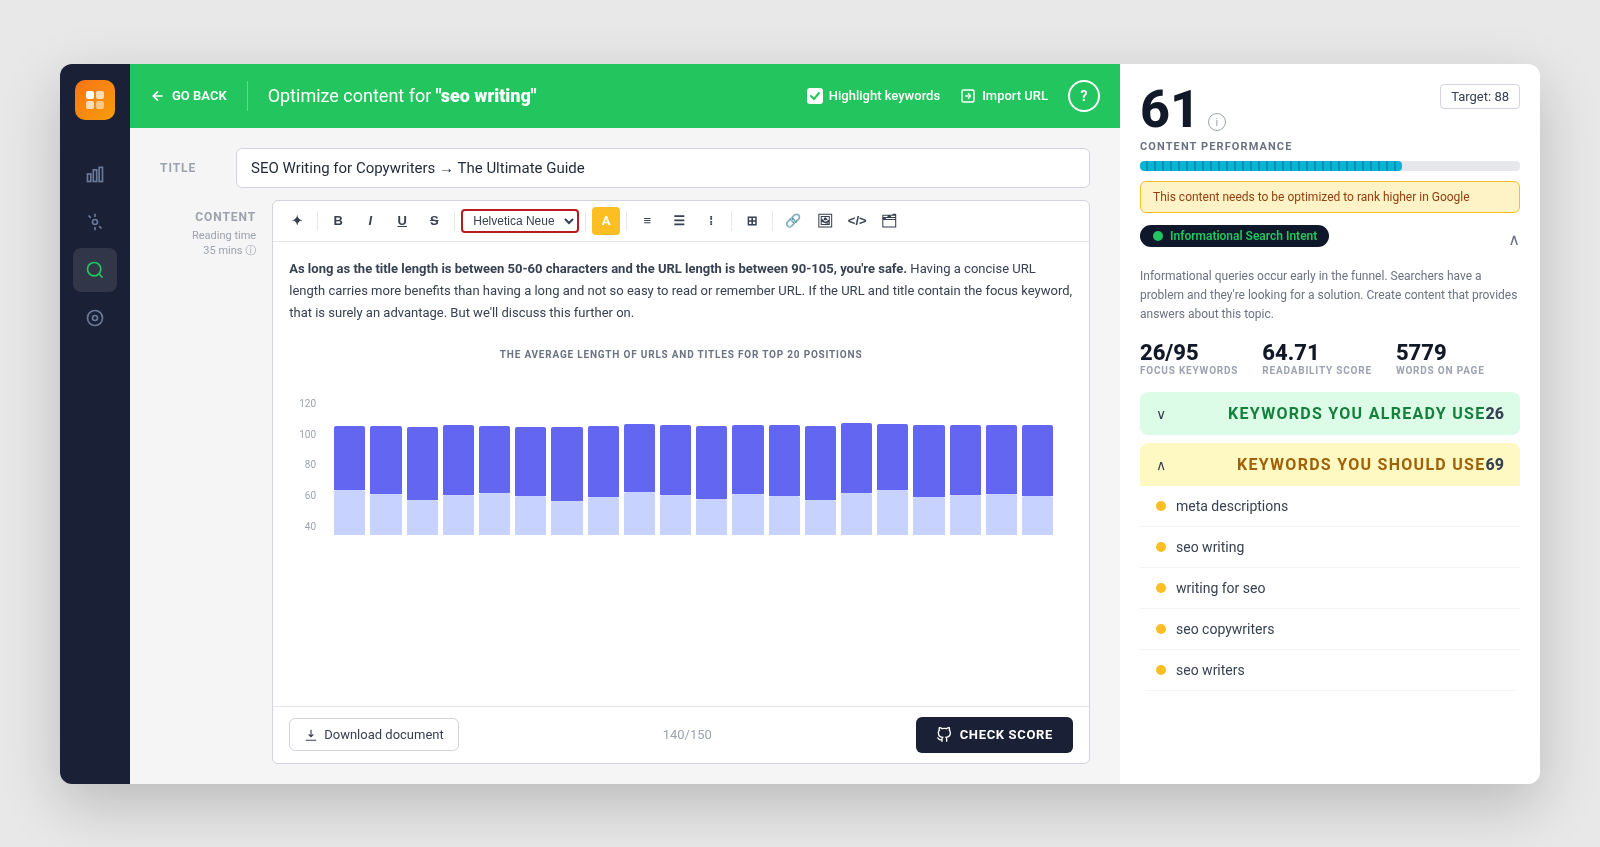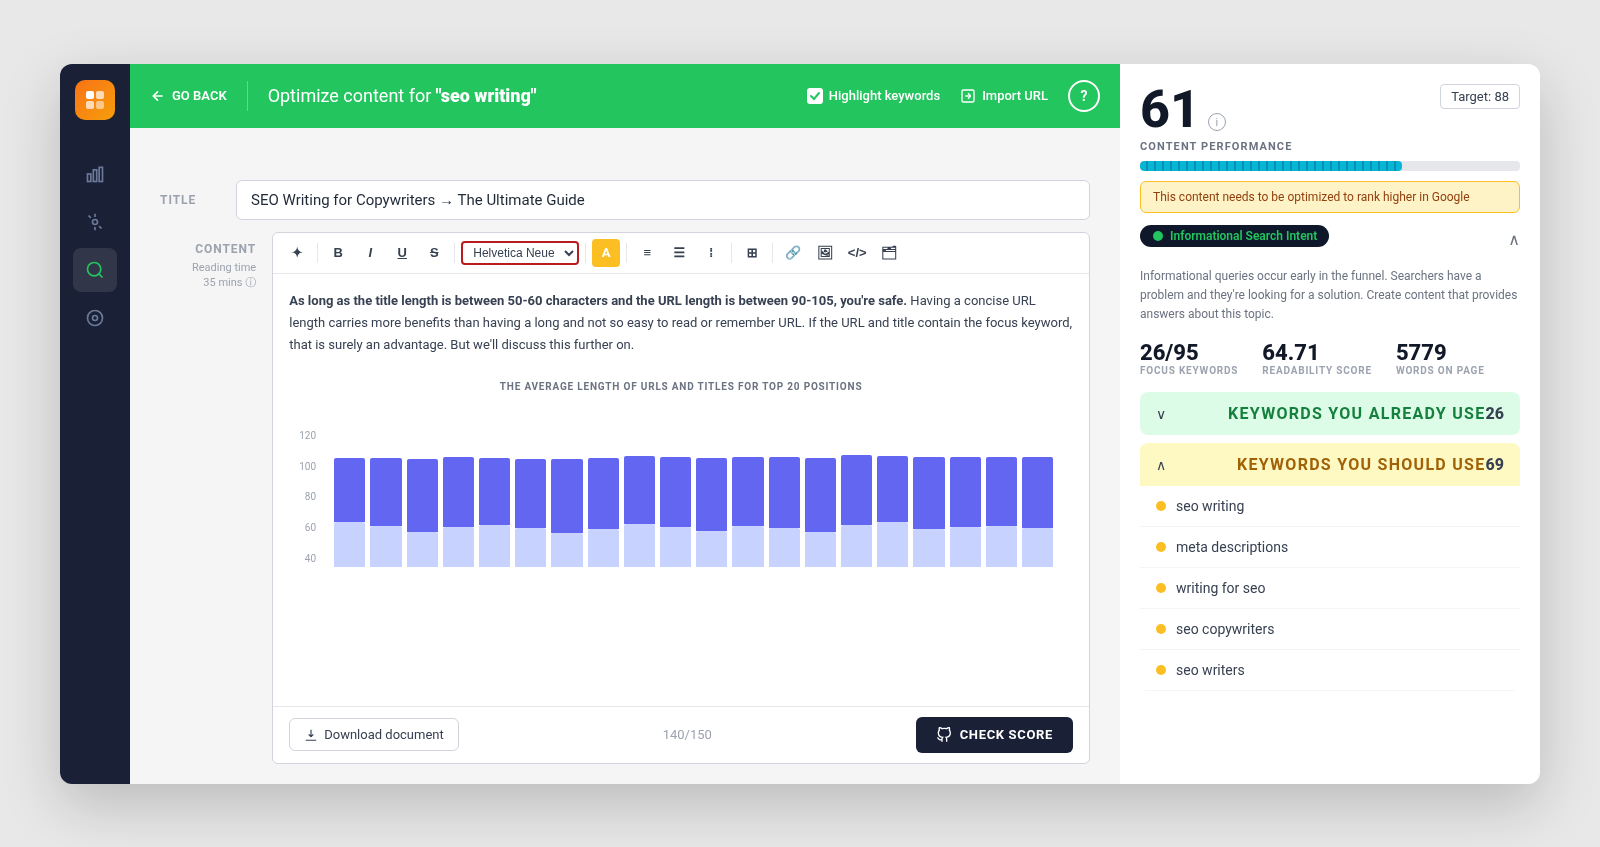--- a/index.html
+++ b/index.html
@@ -67,21 +67,20 @@
     }
     .sidebar-item svg { width: 20px; height: 20px; }
 
     
     .main-area {
       flex: 1;
       display: flex;
       flex-direction: column;
       background: #f5f5f5;
       overflow: hidden;
-      gap: 32px;
     }
     .top-bar {
       background: #22c55e;
       height: 64px;
       display: flex;
       align-items: center;
       padding: 0 20px;
       gap: 16px;
       flex-shrink: 0;
     }
@@ -865,25 +864,25 @@
 
     <div class="keywords-section">
       <div class="keywords-header yellow">
         <span class="keywords-header-icon">∧</span>
         <span class="keywords-header-label yellow-text">KEYWORDS YOU SHOULD USE</span>
         <span class="keywords-count">69</span>
       </div>
       <div class="keywords-list" id="keywords-list">
       <div class="keyword-item">
             <div class="keyword-dot"></div>
-            <span class="keyword-text">seo writing</span>
+            <span class="keyword-text">meta descriptions</span>
           </div>
           <div class="keyword-item">
             <div class="keyword-dot"></div>
-            <span class="keyword-text">meta descriptions</span>
+            <span class="keyword-text">seo writing</span>
           </div>
           <div class="keyword-item">
             <div class="keyword-dot"></div>
             <span class="keyword-text">writing for seo</span>
           </div>
           <div class="keyword-item">
             <div class="keyword-dot"></div>
             <span class="keyword-text">seo copywriters</span>
           </div>
           <div class="keyword-item">

